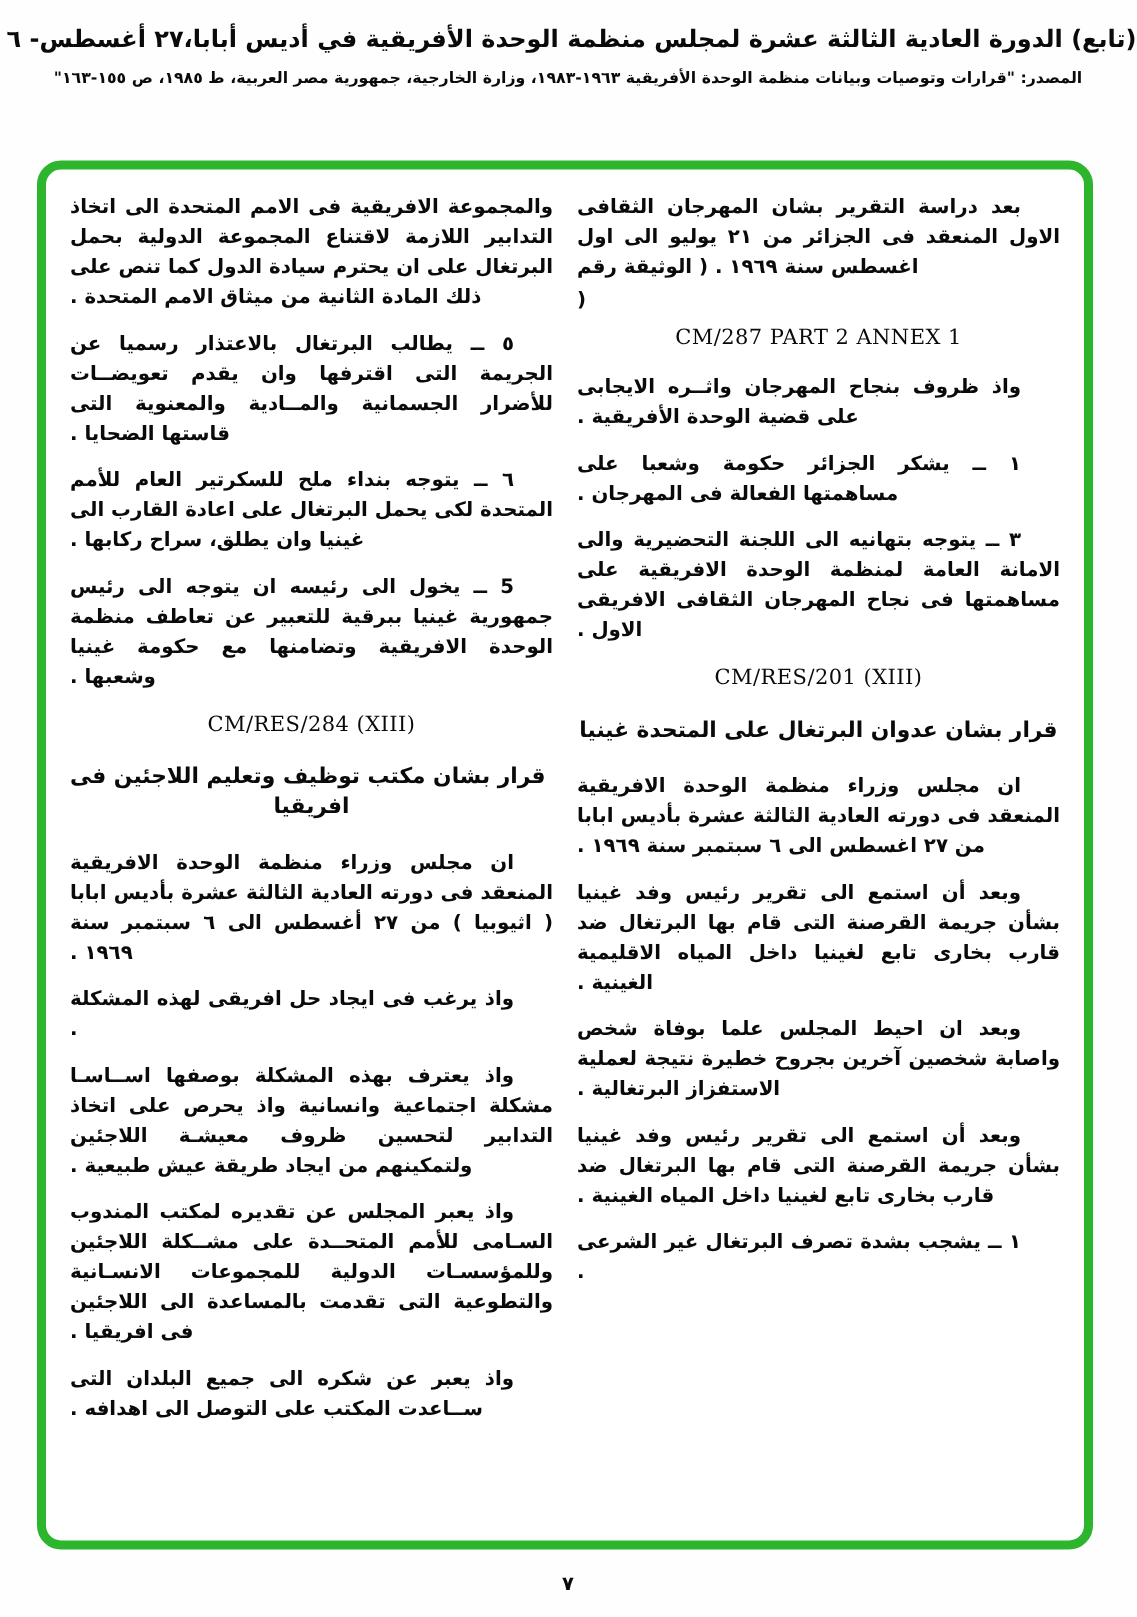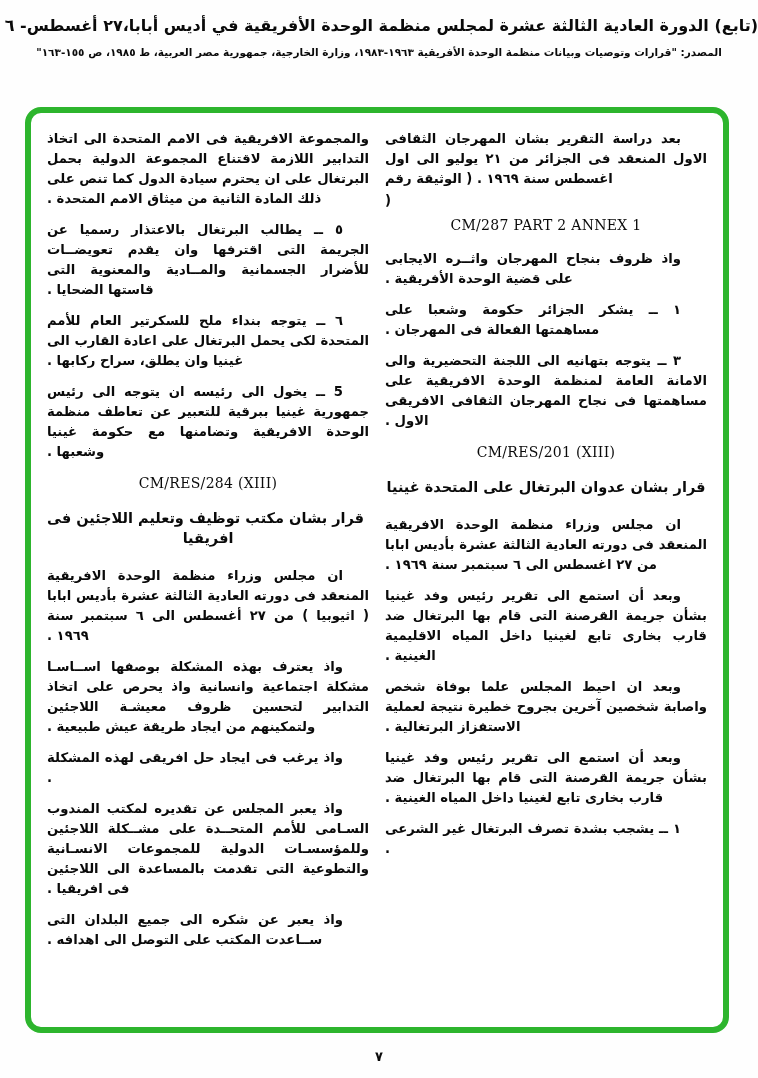--- a/index.html
+++ b/index.html
@@ -83,22 +83,22 @@
           <div class="block para">١ ــ يشجب بشدة تصرف البرتغال غير الشرعى .</div>
         </section>
       <section class="col">
           <div class="block cont">والمجموعة الافريقية فى الامم المتحدة الى اتخاذ التدابير اللازمة لاقتناع المجموعة الدولية بحمل البرتغال على ان يحترم سيادة الدول كما تنص على ذلك المادة الثانية من ميثاق الامم المتحدة .</div>
           <div class="block para">٥ ــ يطالب البرتغال بالاعتذار رسميا عن الجريمة التى اقترفها وان يقدم تعويضــات للأضرار الجسمانية والمــادية والمعنوية التى قاستها الضحايا .</div>
           <div class="block para">٦ ــ يتوجه بنداء ملح للسكرتير العام للأمم المتحدة لكى يحمل البرتغال على اعادة القارب الى غينيا وان يطلق، سراح ركابها .</div>
           <div class="block para">5 ــ يخول الى رئيسه ان يتوجه الى رئيس جمهورية غينيا ببرقية للتعبير عن تعاطف منظمة الوحدة الافريقية وتضامنها مع حكومة غينيا وشعبها .</div>
           <div class="block ref">CM/RES/284  (XIII)</div>
           <div class="block heading">قرار بشان مكتب توظيف وتعليم اللاجئين فى افريقيا</div>
           <div class="block para">ان مجلس وزراء منظمة الوحدة الافريقية المنعقد فى دورته العادية الثالثة عشرة بأديس ابابا ( اثيوبيا ) من ٢٧ أغسطس الى ٦ سبتمبر سنة ١٩٦٩ .</div>
+          <div class="block para">واذ يرغب فى ايجاد حل افريقى لهذه المشكلة .</div>
           <div class="block para">واذ يعترف بهذه المشكلة بوصفها اســاسـا مشكلة اجتماعية وانسانية واذ يحرص على اتخاذ التدابير لتحسين ظروف معيشـة اللاجئين ولتمكينهم من ايجاد طريقة عيش طبيعية .</div>
-          <div class="block para">واذ يرغب فى ايجاد حل افريقى لهذه المشكلة .</div>
           <div class="block para">واذ يعبر المجلس عن تقديره لمكتب المندوب السـامى للأمم المتحــدة على مشــكلة اللاجئين وللمؤسسـات الدولية للمجموعات الانسـانية والتطوعية التى تقدمت بالمساعدة الى اللاجئين فى افريقيا .</div>
           <div class="block para">واذ يعبر عن شكره الى جميع البلدان التى ســاعدت المكتب على التوصل الى اهدافه .</div>
         </section>
     </div>
   </div>
 
   <div class="footer">
     <span>٧</span>
   </div>
 

